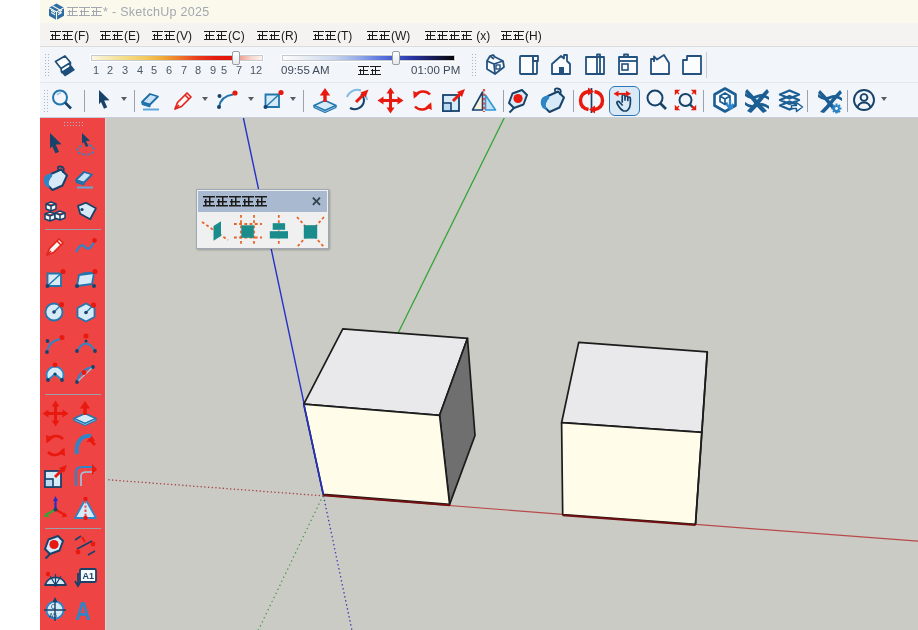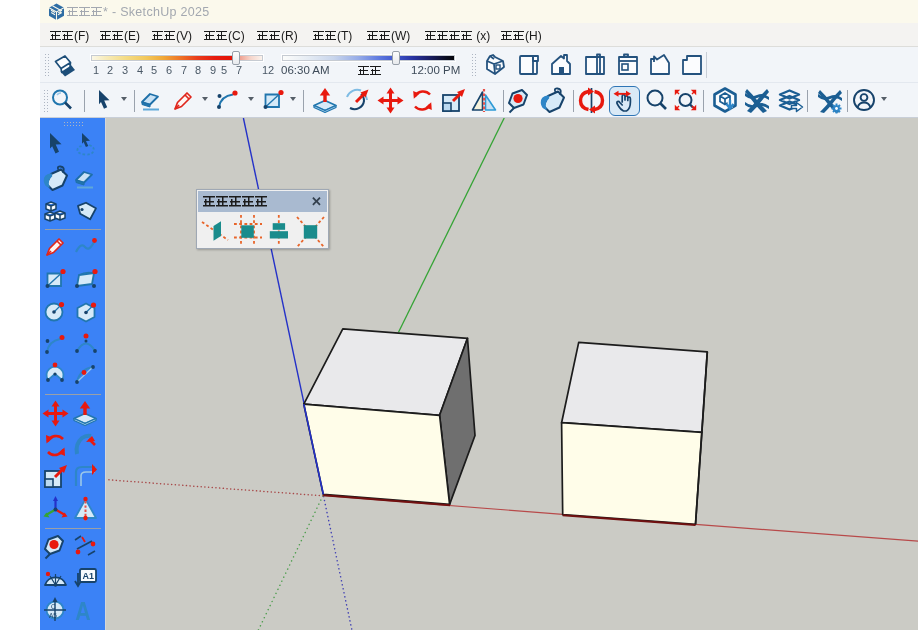--- a/index.html
+++ b/index.html
@@ -18,21 +18,21 @@
 #menubar{position:absolute;left:0;top:23px;width:918px;height:24px;background:#F4F3F1;border-bottom:1px solid #DDDDDA;font-size:12px;color:#1b1b1b;}
 .mi{position:absolute;top:6px;}
 
 #row1{position:absolute;left:0;top:47px;width:918px;height:36px;background:#F2F5F9;border-bottom:1px solid #E3E8EF;}
 #row2{position:absolute;left:0;top:83px;width:918px;height:35px;background:#F2F5F9;border-bottom:1px solid #C9CFD8;}
 .grip{position:absolute;width:5px;background-image:radial-gradient(#ADB5C2 1px,transparent 1px);background-size:3px 3px;}
 .vsep{position:absolute;width:1px;background:#9aa2ad;}
 .icon{position:absolute;}
 .caret{position:absolute;width:0;height:0;border-left:3.5px solid transparent;border-right:3.5px solid transparent;border-top:4px solid #555e68;}
 
-#lbar{position:absolute;left:0;top:118px;width:66px;height:512px;background:#3b82f6;border-right:1px solid #D4D6DA;}
+#lbar{position:absolute;left:0;top:118px;width:66px;height:512px;background:#ef4444;border-right:1px solid #D4D6DA;}
 #lbar .hsep{position:absolute;left:5px;width:56px;height:1px;background:#9aa0a8;}
 
 #canvas{position:absolute;left:66px;top:118px;width:852px;height:512px;background:#CBCBC5;}
 
 #float{position:absolute;left:156px;top:189px;width:133px;height:60px;background:#F0F0F0;border:1px solid #9FA8B4;box-shadow:1px 1px 2px rgba(0,0,0,0.25);}
 #float .tbar{position:absolute;left:1px;top:1px;right:1px;height:21px;background:#A9BAD0;}
 #float .ttl{position:absolute;left:5px;top:4px;font-size:12px;font-weight:bold;color:#25303c;}
 #float .ttl .cj{width:12px;height:12px;background-size:12px 1.5px,10px 1.5px,1.5px 10px,12px 1.5px,1.5px 7px;background-position:0 1px,1px 5.5px,5.5px 1px,0 10px,2px 4px;}
 #float .x{position:absolute;right:5px;top:3px;font-size:13px;color:#33404e;font-weight:bold;}
 .fbtn{position:absolute;top:26px;width:26px;height:26px;overflow:visible;}
@@ -77,30 +77,30 @@
           <span style="position:absolute;left:17px">2</span>
           <span style="position:absolute;left:32px">3</span>
           <span style="position:absolute;left:47px">4</span>
           <span style="position:absolute;left:61px">5</span>
           <span style="position:absolute;left:76px">6</span>
           <span style="position:absolute;left:91px">7</span>
           <span style="position:absolute;left:105px">8</span>
           <span style="position:absolute;left:120px">9</span>
           <span style="position:absolute;left:131px">5</span>
           <span style="position:absolute;left:146px">7</span>
-          <span style="position:absolute;left:172px">12</span>
+          <span style="position:absolute;left:160px">12</span>
   </div>
 </div>
 <div id="slider2">
   <div class="track" style="position:absolute;left:241px;top:7px;width:175px;height:8px;border:1px solid #FFFFFF;box-shadow:0 0 0 1px #C6CBD2 inset;background:linear-gradient(90deg,#FDFDFB 0%,#E7EDF4 14%,#C8D5EC 30%,#96ACE8 44%,#5E7AE0 56%,#3E55CC 66%,#2832A0 76%,#191D60 86%,#0A0C20 95%,#050508 100%);"></div>
   <div style="position:absolute;left:352px;top:4px;width:8px;height:14px;background:linear-gradient(#FDFDFD,#E8EAED);border:1px solid #98A0AA;border-radius:2px;"></div>
   <div style="position:absolute;left:241px;top:17px;width:200px;font-size:11.5px;color:#3E4B59;white-space:nowrap;">
-   <span style="position:absolute;left:0px">06:30 AM</span>
+   <span style="position:absolute;left:0px">09:55 AM</span>
    <span style="position:absolute;left:77px"><span class="cj" style="vertical-align:-2px"></span><span class="cj" style="vertical-align:-2px"></span></span>
-   <span style="position:absolute;left:130px">12:00 PM</span>
+   <span style="position:absolute;left:130px">01:00 PM</span>
   </div>
 </div>
 <div class="grip" style="left:431px;top:6px;height:24px"></div>
 <g id="views">
 <svg class="icon" style="left:443px;top:6px" width="25" height="24" viewBox="0 0 25 24">
           <g fill="#FBFCFE" stroke="#24527E" stroke-width="1.8" stroke-linejoin="round">
             <path d="M4 8 L7 3 L10 2 L12 4 L20 8 L21 14 L12 21 L4 16 Z"></path>
             <path d="M4 8 L11 11 L12 21 M11 11 L20 8 M7 3 L11 6" fill="none"></path>
           </g>
           <rect x="13" y="12" width="4" height="4" fill="none" stroke="#24527E" stroke-width="1.4"></rect>

